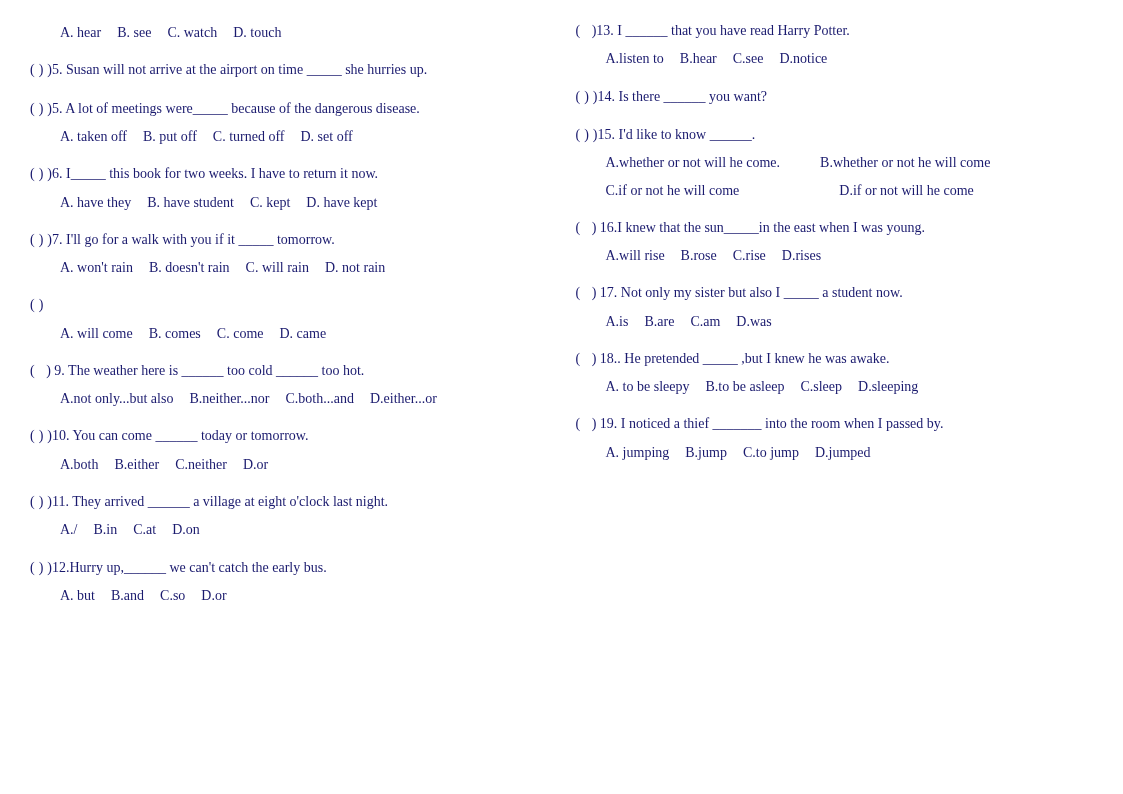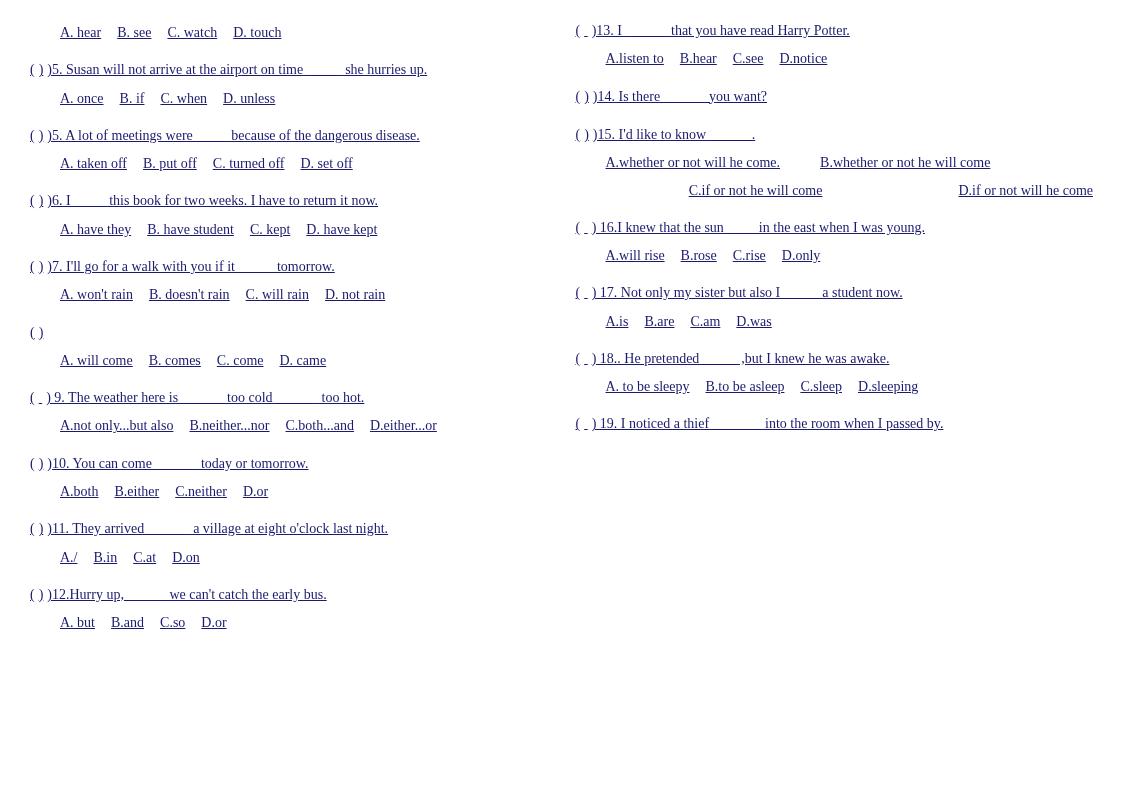--- a/index.html
+++ b/index.html
@@ -7,21 +7,20 @@
       background: #fff;
       font-family: "Times New Roman", Times, serif;
       font-size: 14px;
       color: #1a1a6e;
       padding: 20px 30px;
     }
     .page {
       display: flex;
       gap: 28px;
       width: 100%;
-      text-decoration: underline;
     }
     .col {
       flex: 1;
       display: flex;
       flex-direction: column;
       gap: 4px;
     }
     .question-block {
       margin-bottom: 8px;
     }
@@ -62,26 +61,20 @@
         <span class="option">D. touch</span>
       </div>
     </div>
 
     <div class="question-block">
       <div class="question-line">
         <span class="bracket">(</span>
         <span class="bracket">)</span>
         <span class="q-text">)5. Susan will not arrive at the airport on time _____ she hurries up.</span>
       </div>
-      <div class="options-line">
-        <span class="option">A. once</span>
-        <span class="option">B. if</span>
-        <span class="option">C. when</span>
-        <span class="option">D. unless</span>
-      </div>
     </div>
 
     <div class="question-block">
       <div class="question-line">
         <span class="bracket">(</span>
         <span class="bracket">)</span>
         <span class="q-text">)5. A lot of meetings were_____ because of the dangerous disease.</span>
       </div>
       <div class="options-line">
         <span class="option">A. taken off</span>
@@ -217,37 +210,37 @@
     <div class="question-block">
       <div class="question-line">
         <span class="bracket">(</span>
         <span class="bracket">)</span>
         <span class="q-text">)15. I'd like to know ______.</span>
       </div>
       <div class="options-line" style="gap:40px;align-items:center;">
         <span class="option">A.whether or not will he come.</span>
         <span class="option">B.whether or not he will come</span>
       </div>
-      <div class="options-line" style="gap:40px;justify-content:flex-end;">
+      <div class="options-line" style="gap:40px;">
         <span class="option">C.if or not he will come</span>
-        <span class="option" style="margin-left:96px;">D.if or not will he come</span>
+        <span class="option" style="margin-left:60px;">D.if or not will he come</span>
       </div>
     </div>
 
     <div class="question-block">
       <div class="question-line">
         <span class="bracket">(</span>
         <span class="bracket">&nbsp;</span>
         <span class="q-text">) 16.I knew that the sun_____in the east when I was young.</span>
       </div>
       <div class="options-line">
         <span class="option">A.will rise</span>
         <span class="option">B.rose</span>
         <span class="option">C.rise</span>
-        <span class="option">D.only</span>
+        <span class="option">D.rises</span>
       </div>
     </div>
 
     <div class="question-block">
       <div class="question-line">
         <span class="bracket">(</span>
         <span class="bracket">&nbsp;</span>
         <span class="q-text">) 17. Not only my sister but also I _____ a student now.</span>
       </div>
       <div class="options-line">
@@ -271,16 +264,22 @@
         <span class="option">D.sleeping</span>
       </div>
     </div>
 
     <div class="question-block">
       <div class="question-line">
         <span class="bracket">(</span>
         <span class="bracket">&nbsp;</span>
         <span class="q-text">) 19. I noticed a thief _______ into the room when I passed by.</span>
       </div>
+      <div class="options-line">
+        <span class="option">A. jumping</span>
+        <span class="option">B.jump</span>
+        <span class="option">C.to jump</span>
+        <span class="option">D.jumped</span>
+      </div>
     </div>
 
   </div>
 </div>
 
 </body></html>

